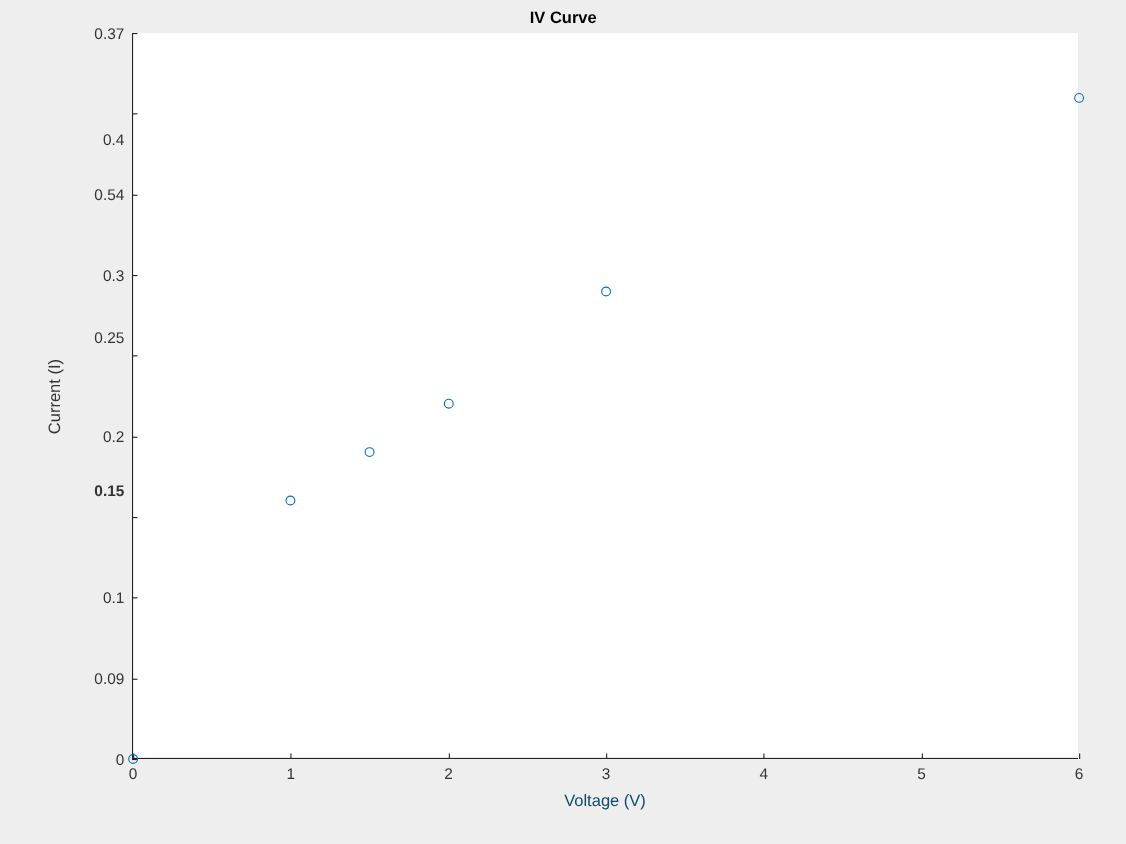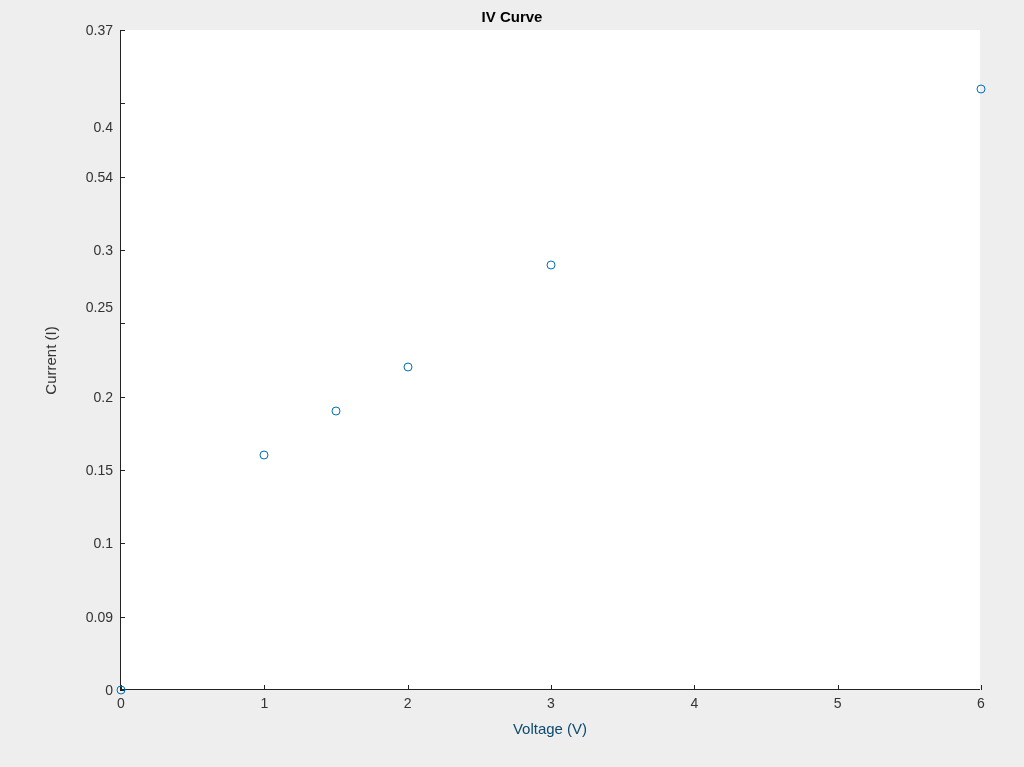--- a/index.html
+++ b/index.html
@@ -133,21 +133,21 @@
       <div class="xlabeltick" style="left: 716.667px;">5</div>
       <div class="xtick" style="left: 860px;"></div>
       <div class="xlabeltick" style="left: 860px;">6</div>
       <div class="ytick" style="top: 660px;"></div>
       <div class="ylabeltick" style="top: 660px;">0</div>
       <div class="ytick" style="top: 586.667px;"></div>
       <div class="ylabeltick" style="top: 586.667px;">0.09</div>
       <div class="ytick" style="top: 513.333px;"></div>
       <div class="ylabeltick" style="top: 513.333px;">0.1</div>
       <div class="ytick" style="top: 440px;"></div>
-      <div class="ylabeltick" style="top: 440px;">0.15</div>
+      <div class="ylabeltick" style="top: 416px; font-weight: bold;">0.15</div>
       <div class="ytick" style="top: 366.667px;"></div>
       <div class="ylabeltick" style="top: 366.667px;">0.2</div>
       <div class="ytick" style="top: 293.333px;"></div>
       <div class="ylabeltick" style="top: 277px;">0.25</div>
       <div class="ytick" style="top: 220px;"></div>
       <div class="ylabeltick" style="top: 220px;">0.3</div>
       <div class="ytick" style="top: 146.667px;"></div>
       <div class="ylabeltick" style="top: 146.667px;">0.54</div>
       <div class="ytick" style="top: 73.3333px;"></div>
       <div class="ylabeltick" style="top: 73.3333px; margin-top: 24px;">0.4</div>

